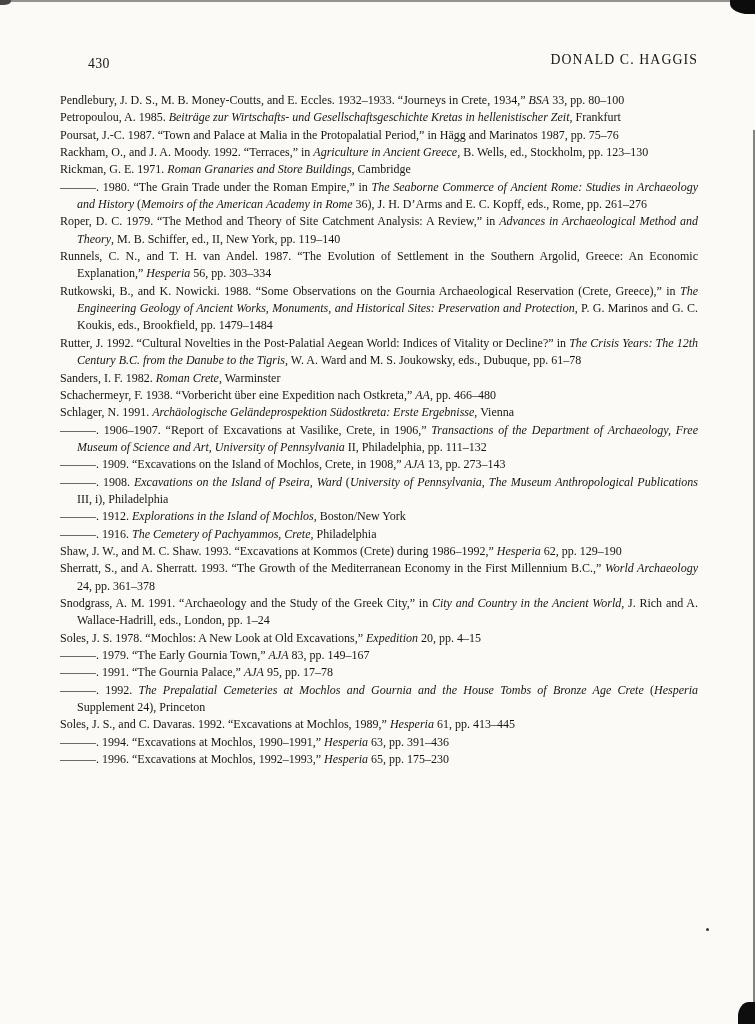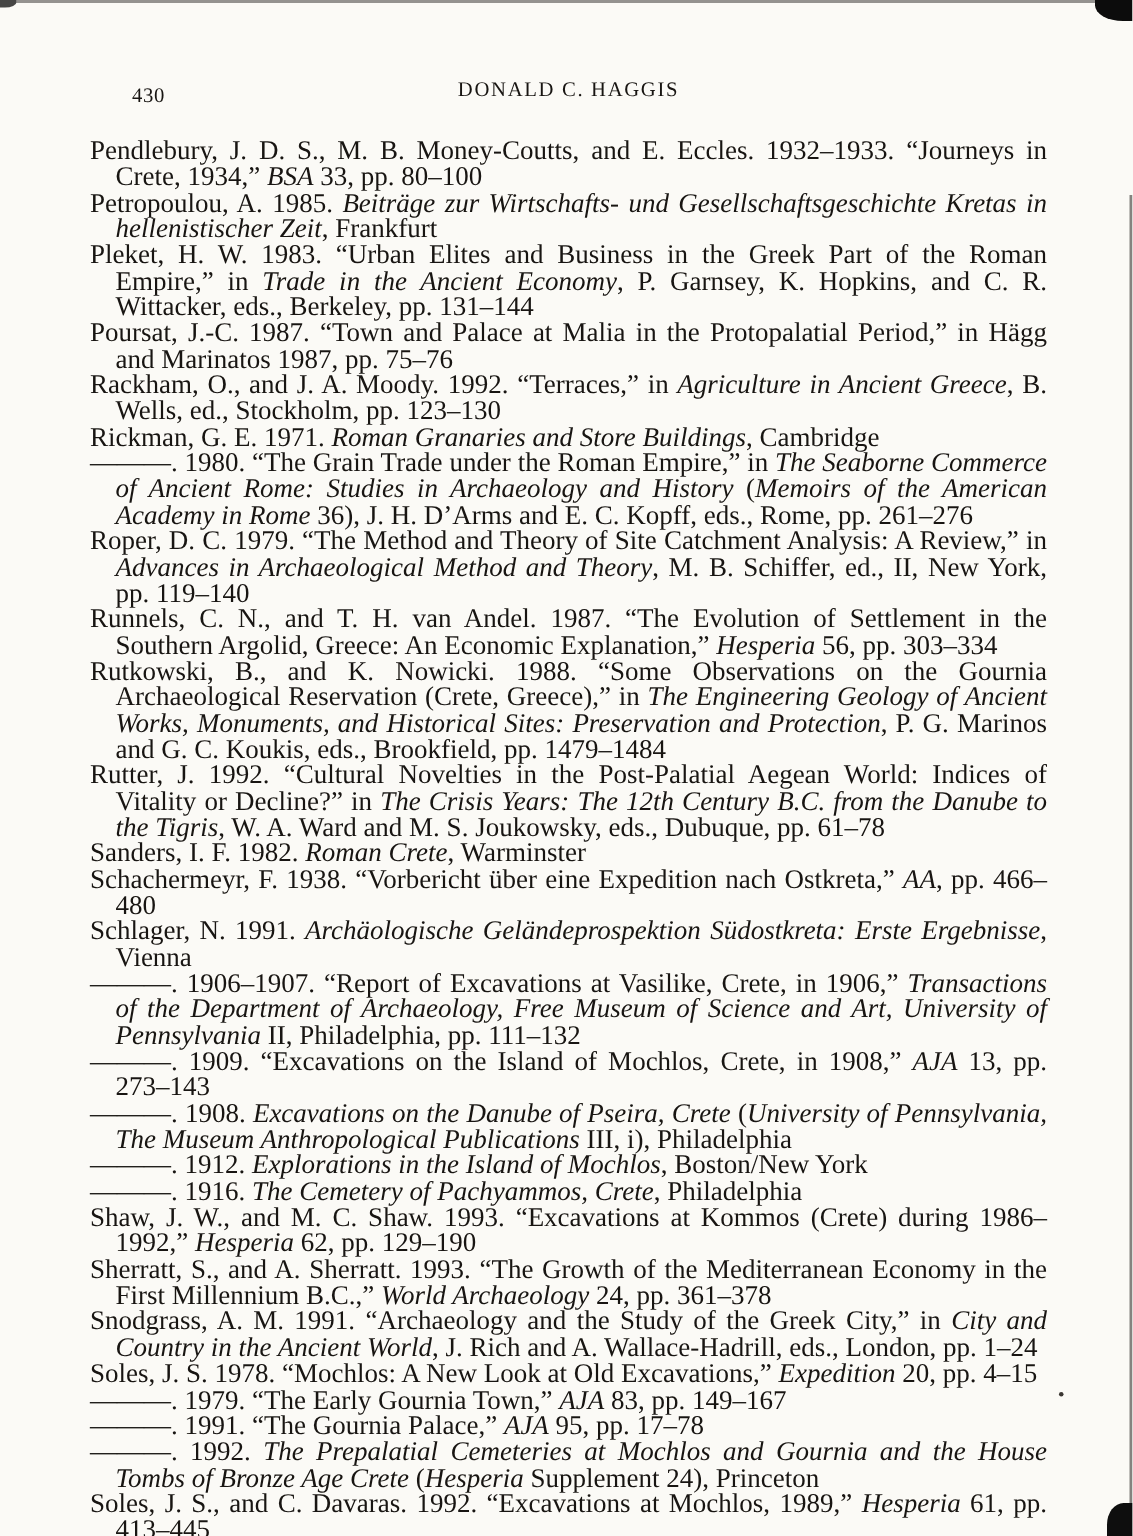--- a/index.html
+++ b/index.html
@@ -22,27 +22,27 @@
     margin-bottom: 23px;
     font-size: 13.8px;
   }
   .page-num {
     position: absolute;
     left: 28px; top: 4px;
     letter-spacing: 0.4px;
   }
   .running {
     display: block;
-    text-align: center;
+    text-align: right;
     letter-spacing: 1.1px;
   }
   .entry {
     margin: 0;
     text-align: justify;
-    font-size: 18px;
+    font-size: 12px;
     line-height: 17.35px;
     padding-left: 17px;
     text-indent: -17px;
   }
   .it { font-style: italic; }
 
   
   .artifact { position: absolute; pointer-events: none; }
   .a-top-right {
     top: 0; right: 0; width: 25px; height: 14px;
@@ -76,35 +76,34 @@
 <body>
 
 <div class="content">
   <div class="header">
     <span class="page-num">430</span>
     <span class="running">DONALD C. HAGGIS</span>
   </div>
   <div>
       <p class="entry"><span>Pendlebury, J. D. S., M. B. Money-Coutts, and E. Eccles. 1932–1933. “Journeys in Crete, 1934,” </span><span class="it">BSA</span><span> 33, pp. 80–100</span></p>
       <p class="entry"><span>Petropoulou, A. 1985. </span><span class="it">Beiträge zur Wirtschafts- und Gesellschaftsgeschichte Kretas in hellenistischer Zeit</span><span>, Frankfurt</span></p>
-      <p class="entry"><span>Pleket, H. W. 1983. “Urban Elites and Business in the Greek Part of the Roman Empire,” in </span><span class="it">Trade in the Ancient Economy</span><span>, P. Garnsey, K. Hopkins, and C. R. Wittacker, eds., Berkeley, pp. 131–144</span></p>
       <p class="entry"><span>Poursat, J.-C. 1987. “Town and Palace at Malia in the Protopalatial Period,” in Hägg and Marinatos 1987, pp. 75–76</span></p>
       <p class="entry"><span>Rackham, O., and J. A. Moody. 1992. “Terraces,” in </span><span class="it">Agriculture in Ancient Greece</span><span>, B. Wells, ed., Stockholm, pp. 123–130</span></p>
       <p class="entry"><span>Rickman, G. E. 1971. </span><span class="it">Roman Granaries and Store Buildings</span><span>, Cambridge</span></p>
       <p class="entry"><span>———. 1980. “The Grain Trade under the Roman Empire,” in </span><span class="it">The Seaborne Commerce of Ancient Rome: Studies in Archaeology and History</span><span> (</span><span class="it">Memoirs of the American Academy in Rome</span><span> 36), J. H. D’Arms and E. C. Kopff, eds., Rome, pp. 261–276</span></p>
       <p class="entry"><span>Roper, D. C. 1979. “The Method and Theory of Site Catchment Analysis: A Review,” in </span><span class="it">Advances in Archaeological Method and Theory</span><span>, M. B. Schiffer, ed., II, New York, pp. 119–140</span></p>
       <p class="entry"><span>Runnels, C. N., and T. H. van Andel. 1987. “The Evolution of Settlement in the Southern Argolid, Greece: An Economic Explanation,” </span><span class="it">Hesperia</span><span> 56, pp. 303–334</span></p>
       <p class="entry"><span>Rutkowski, B., and K. Nowicki. 1988. “Some Observations on the Gournia Archaeological Reservation (Crete, Greece),” in </span><span class="it">The Engineering Geology of Ancient Works, Monuments, and Historical Sites: Preservation and Protection</span><span>, P. G. Marinos and G. C. Koukis, eds., Brookfield, pp. 1479–1484</span></p>
       <p class="entry"><span>Rutter, J. 1992. “Cultural Novelties in the Post-Palatial Aegean World: Indices of Vitality or Decline?” in </span><span class="it">The Crisis Years: The 12th Century B.C. from the Danube to the Tigris</span><span>, W. A. Ward and M. S. Joukowsky, eds., Dubuque, pp. 61–78</span></p>
       <p class="entry"><span>Sanders, I. F. 1982. </span><span class="it">Roman Crete</span><span>, Warminster</span></p>
       <p class="entry"><span>Schachermeyr, F. 1938. “Vorbericht über eine Expedition nach Ostkreta,” </span><span class="it">AA</span><span>, pp. 466–480</span></p>
       <p class="entry"><span>Schlager, N. 1991. </span><span class="it">Archäologische Geländeprospektion Südostkreta: Erste Ergebnisse</span><span>, Vienna</span></p>
       <p class="entry"><span>———. 1906–1907. “Report of Excavations at Vasilike, Crete, in 1906,” </span><span class="it">Transactions of the Department of Archaeology, Free Museum of Science and Art, University of Pennsylvania</span><span> II, Philadelphia, pp. 111–132</span></p>
       <p class="entry"><span>———. 1909. “Excavations on the Island of Mochlos, Crete, in 1908,” </span><span class="it">AJA</span><span> 13, pp. 273–143</span></p>
-      <p class="entry"><span>———. 1908. </span><span class="it">Excavations on the Danube of Pseira, Crete</span><span> (</span><span class="it">University of Pennsylvania, The Museum Anthropological Publications</span><span> III, i), Philadelphia</span></p>
+      <p class="entry"><span>———. 1908. </span><span class="it">Excavations on the Island of Pseira, Ward</span><span> (</span><span class="it">University of Pennsylvania, The Museum Anthropological Publications</span><span> III, i), Philadelphia</span></p>
       <p class="entry"><span>———. 1912. </span><span class="it">Explorations in the Island of Mochlos</span><span>, Boston/New York</span></p>
       <p class="entry"><span>———. 1916. </span><span class="it">The Cemetery of Pachyammos, Crete</span><span>, Philadelphia</span></p>
       <p class="entry"><span>Shaw, J. W., and M. C. Shaw. 1993. “Excavations at Kommos (Crete) during 1986–1992,” </span><span class="it">Hesperia</span><span> 62, pp. 129–190</span></p>
       <p class="entry"><span>Sherratt, S., and A. Sherratt. 1993. “The Growth of the Mediterranean Economy in the First Millennium B.C.,” </span><span class="it">World Archaeology</span><span> 24, pp. 361–378</span></p>
       <p class="entry"><span>Snodgrass, A. M. 1991. “Archaeology and the Study of the Greek City,” in </span><span class="it">City and Country in the Ancient World</span><span>, J. Rich and A. Wallace-Hadrill, eds., London, pp. 1–24</span></p>
       <p class="entry"><span>Soles, J. S. 1978. “Mochlos: A New Look at Old Excavations,” </span><span class="it">Expedition</span><span> 20, pp. 4–15</span></p>
       <p class="entry"><span>———. 1979. “The Early Gournia Town,” </span><span class="it">AJA</span><span> 83, pp. 149–167</span></p>
       <p class="entry"><span>———. 1991. “The Gournia Palace,” </span><span class="it">AJA</span><span> 95, pp. 17–78</span></p>
       <p class="entry"><span>———. 1992. </span><span class="it">The Prepalatial Cemeteries at Mochlos and Gournia and the House Tombs of Bronze Age Crete</span><span> (</span><span class="it">Hesperia</span><span> Supplement 24), Princeton</span></p>
       <p class="entry"><span>Soles, J. S., and C. Davaras. 1992. “Excavations at Mochlos, 1989,” </span><span class="it">Hesperia</span><span> 61, pp. 413–445</span></p>

